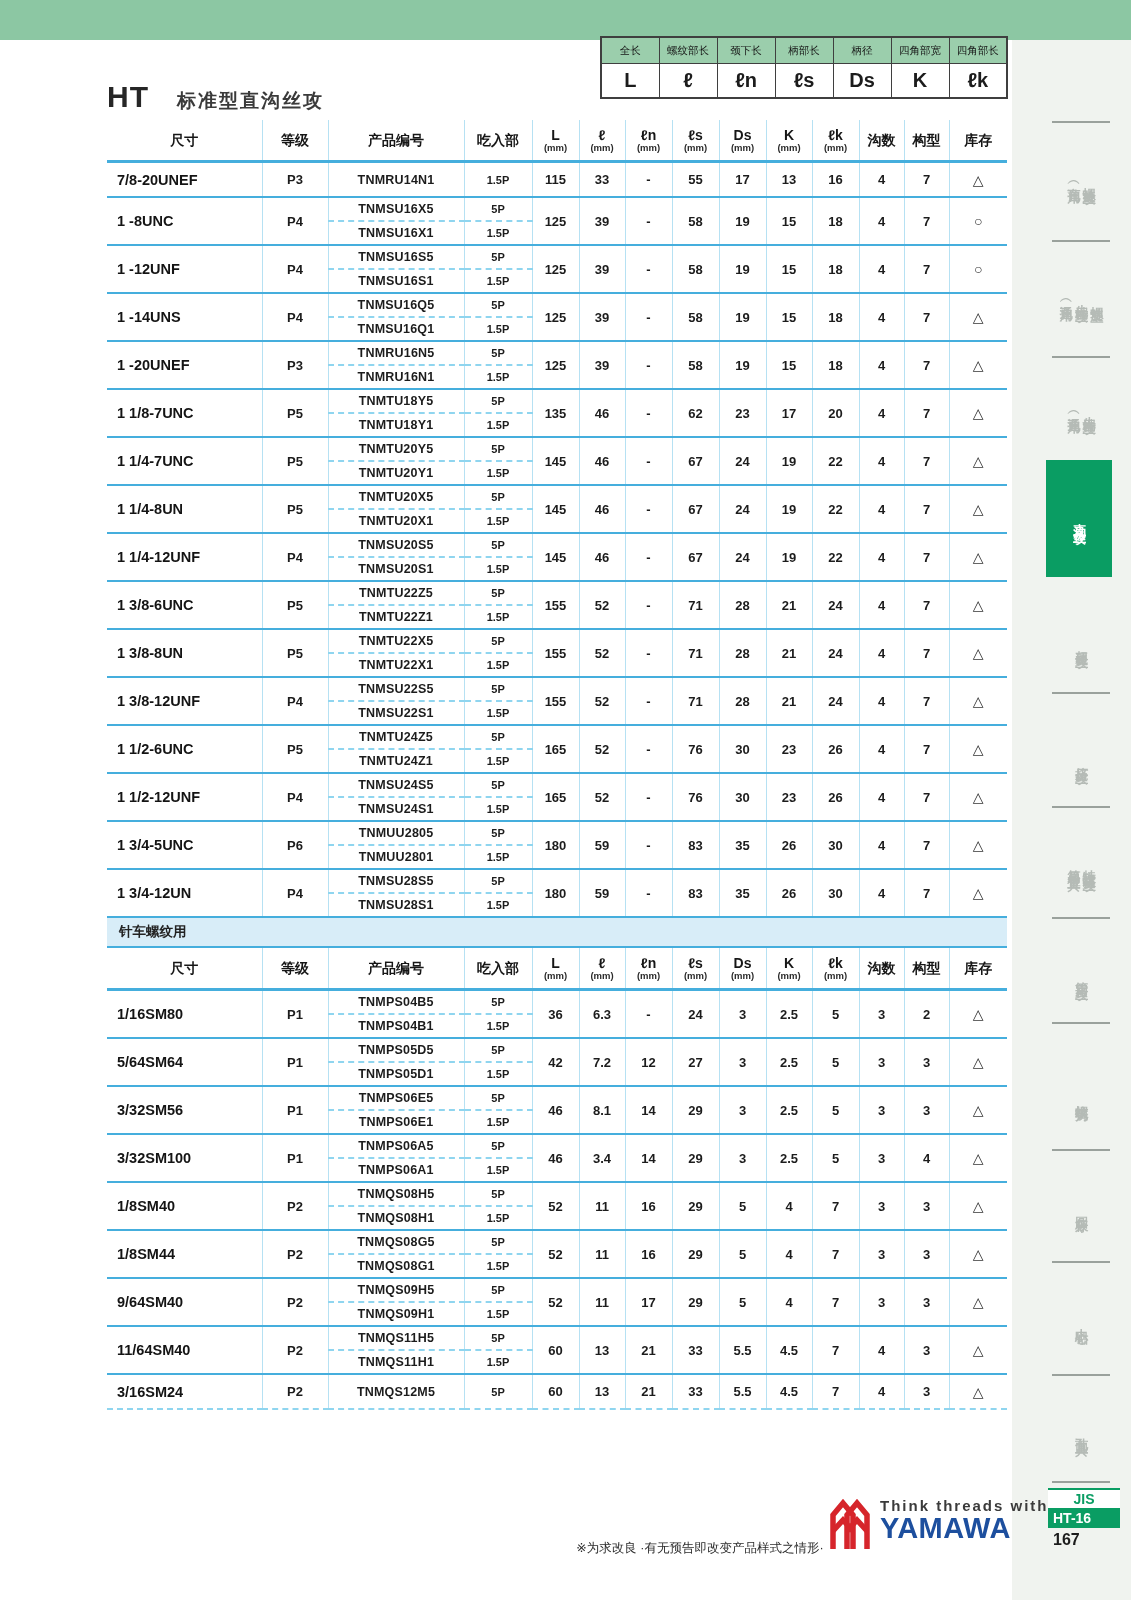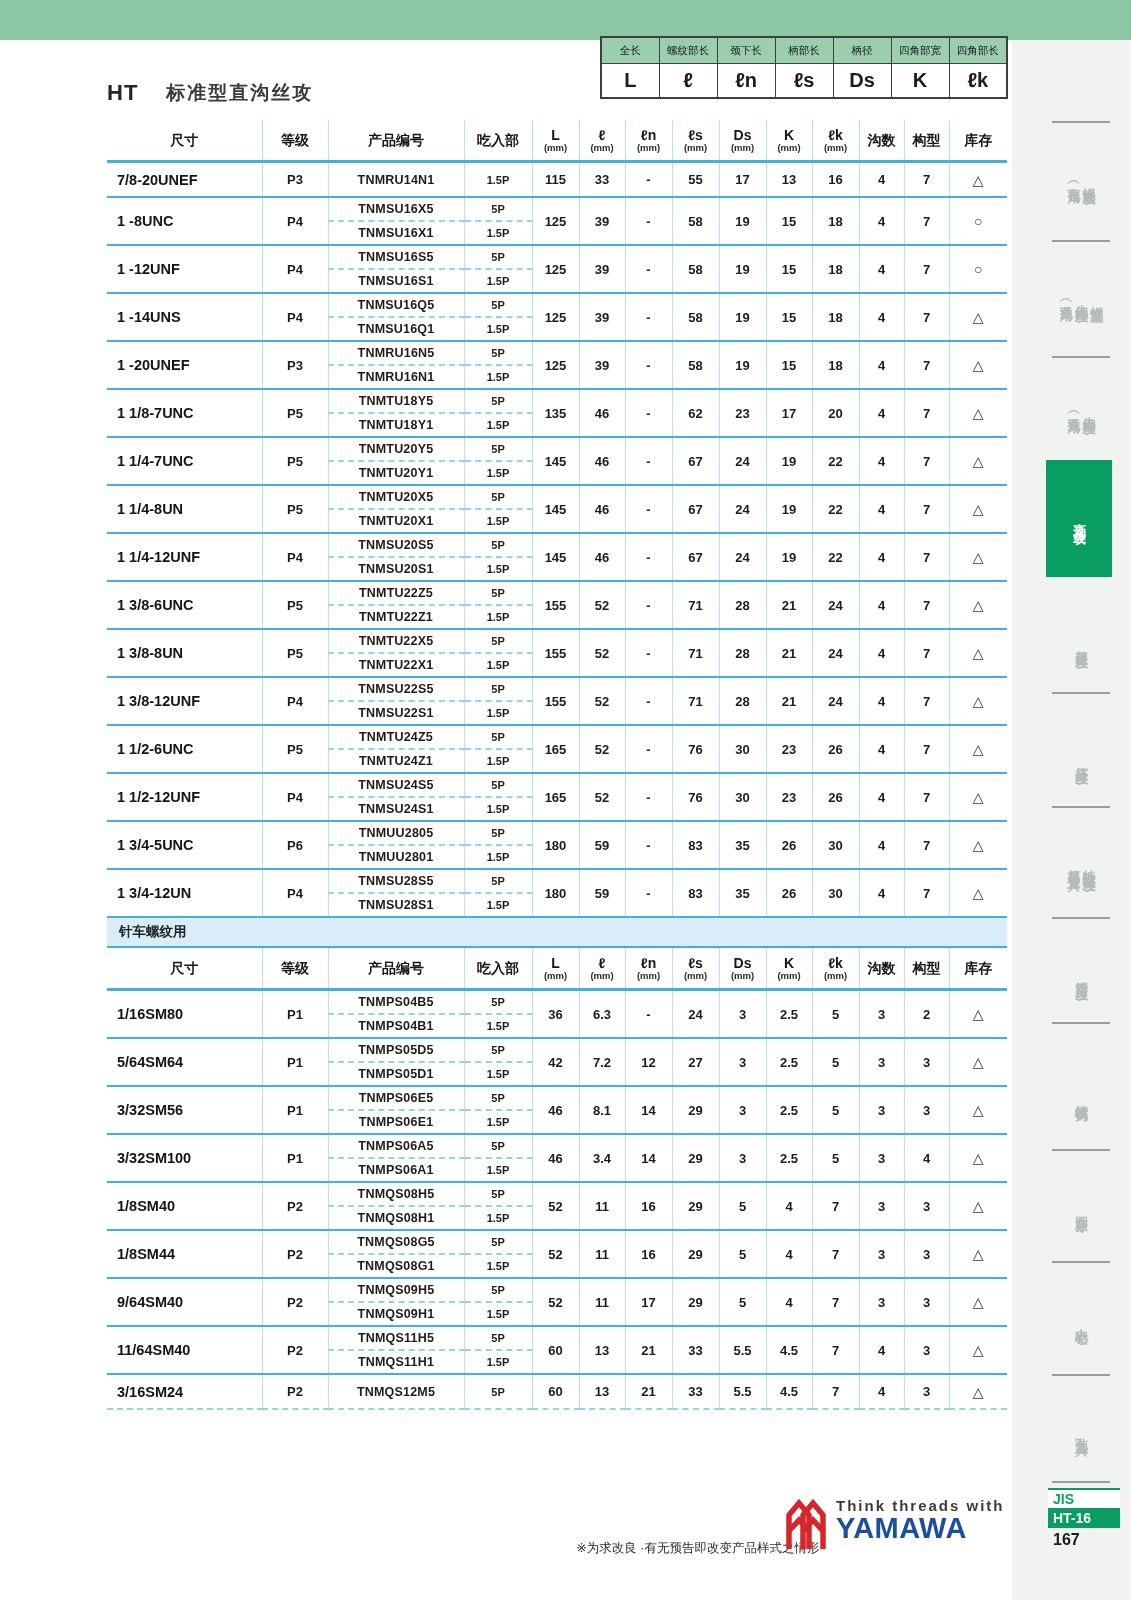--- a/index.html
+++ b/index.html
@@ -16,21 +16,21 @@
   
   .legend{position:absolute;left:600px;top:36px;width:408px;border-collapse:collapse;
           table-layout:fixed;background:#fff;border:2px solid #3f3f3f;}
   .legend th{background:var(--legend-green);font-size:10.5px;font-weight:500;height:25px;
              border:1px solid #3f3f3f;color:#151515;padding:0;}
   .legend td{font-size:20px;font-weight:700;text-align:center;height:33px;
              border:1px solid #3f3f3f;padding:0;background:#fff;}
 
   
   .title{position:absolute;left:107px;top:82px;display:flex;align-items:flex-end;gap:28px;}
-  .title-code{font-size:22px;font-weight:800;color:#262626;letter-spacing:1px;line-height:1;}
+  .title-code{font-size:30px;font-weight:800;color:#262626;letter-spacing:1px;line-height:1;}
   .title-text{font-size:19px;font-weight:600;color:#3a3a3a;line-height:1.15;letter-spacing:2px;}
 
   
   .main{position:absolute;left:107px;top:120px;width:900px;border-collapse:collapse;
         table-layout:fixed;background:#fff;border-bottom:2px dashed var(--dash);}
   .main td,.main th{padding:0;text-align:center;vertical-align:middle;border-left:1px solid var(--vline);}
   .main th:first-child,.main td.size,.main td.band{border-left:none;}
   .main tbody.hdr{border-bottom:3px solid var(--line-blue);}
   .main tbody.hdr th{height:40px;background:#fff;}
   .main .lab{font-size:14px;font-weight:700;color:#161616;line-height:1.05;}
@@ -47,29 +47,29 @@
   .main td.chamfer{font-size:11px;font-weight:600;}
   .main td.split{border-bottom:2px dashed var(--dash);}
   .main td.num{font-size:13px;font-weight:700;}
   .main td.stock{font-size:14px;font-weight:400;color:#333;}
 
   
   .foot-legend{position:absolute;left:400px;top:1518px;width:425px;text-align:right;
                font-size:13px;color:#2c2c2c;letter-spacing:.5px;}
   .foot-note{position:absolute;left:540px;top:1540px;width:320px;text-align:center;
              font-size:12.5px;color:#2c2c2c;}
-  .brand{position:absolute;left:784px;top:1498px;display:flex;align-items:flex-start;gap:8px;}
+  .brand{position:absolute;left:828px;top:1498px;display:flex;align-items:flex-start;gap:8px;}
   .brand-mark svg{display:block;}
   .brand-text{display:flex;flex-direction:column;line-height:1;}
   .tagline{font-size:15px;font-weight:700;color:#3b3b3b;letter-spacing:2px;}
   .brandname{font-size:29px;font-weight:800;color:var(--brand-blue);letter-spacing:.5px;margin-top:1px;}
 
   .jis-block{position:absolute;left:1048px;top:1488px;width:72px;}
   .jis{border-top:2.5px solid var(--jis-green);color:var(--jis-green);font-weight:800;
-       font-size:14px;padding:1px 5px;background:#fff;}
+       font-size:14px;padding:1px 5px;background:#fff;text-align:center;}
   .ht16{background:var(--jis-green);color:#fff;font-weight:800;font-size:14px;padding:2px 5px;}
   .pagenum{color:#1c1c1c;font-weight:600;font-size:16px;padding:3px 5px 0 5px;}
 
   
   #sidebar{position:absolute;left:0;top:0;width:1131px;height:1600px;pointer-events:none;}
   .side-item{position:absolute;left:1050px;width:62px;display:flex;flex-direction:row-reverse;
              align-items:center;justify-content:center;gap:1px;}
   .vcol{writing-mode:vertical-rl;font-size:13px;letter-spacing:2px;color:var(--side-text);
         font-weight:600;line-height:1.1;}
   .side-item.active{background:var(--active-tab);left:1046px;width:66px;}

